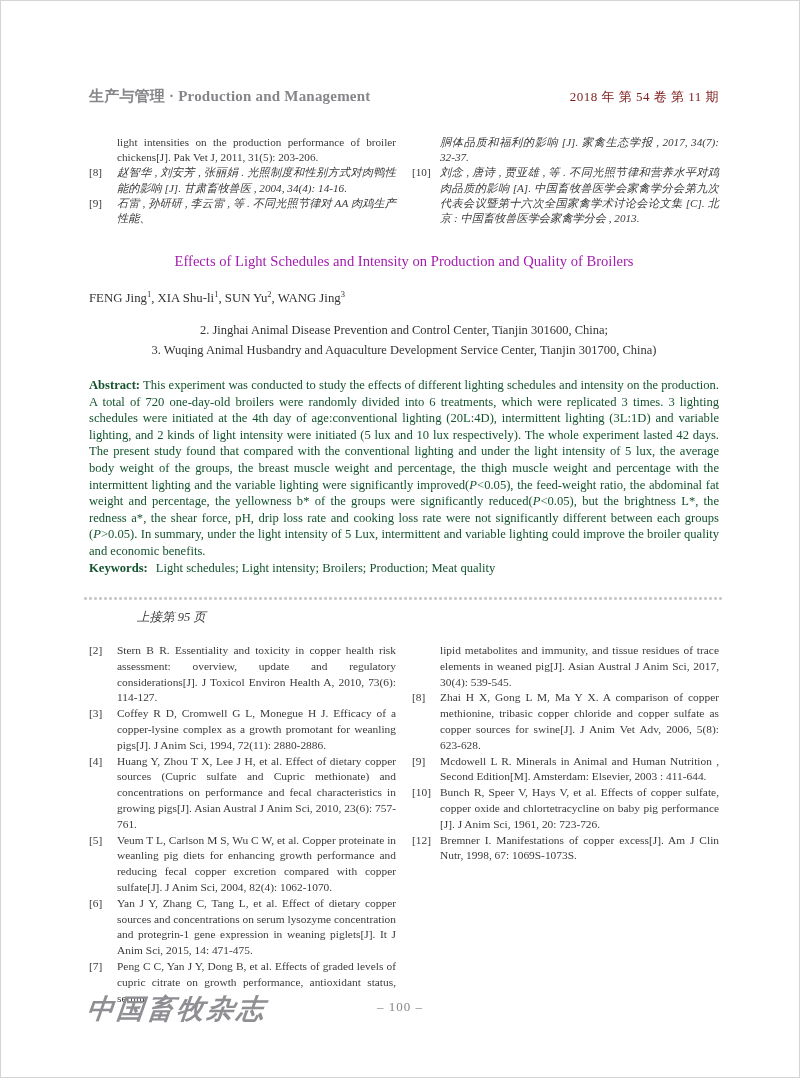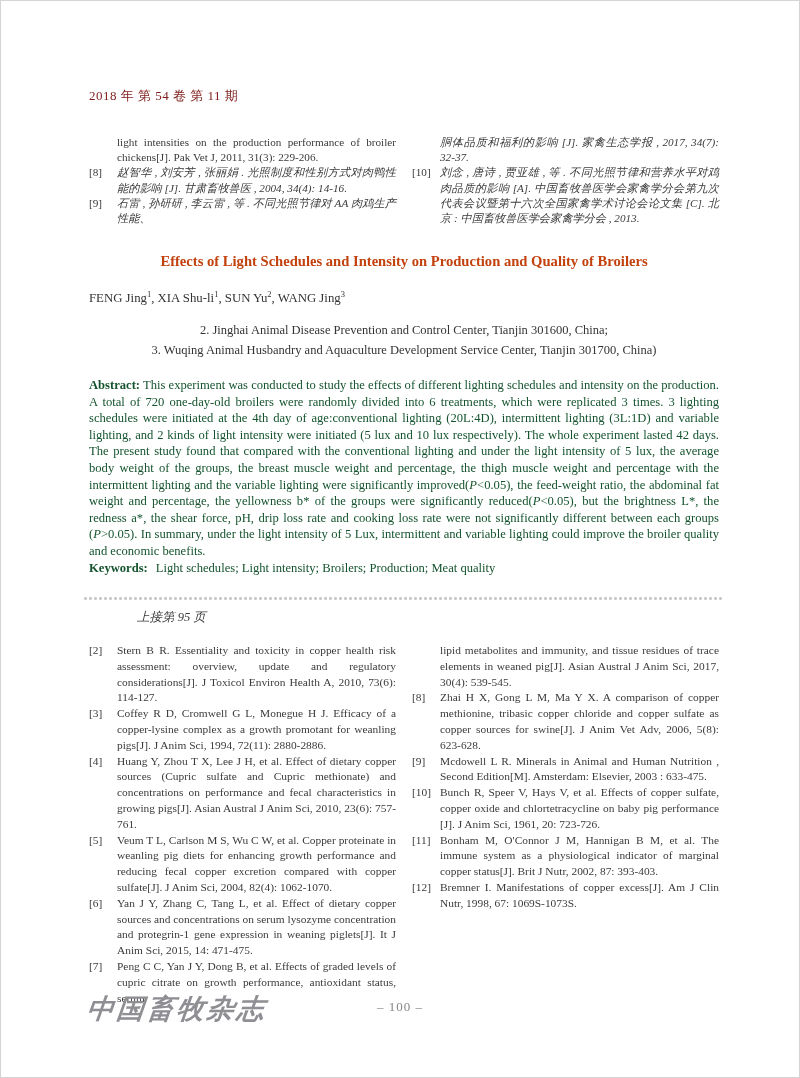--- a/index.html
+++ b/index.html
@@ -28,21 +28,21 @@
   .ref { display:flex; text-align:justify; }
   .ref-num { flex:0 0 28px; }
   .ref-text { flex:1 1 auto; }
   .toprefs { top:134px; font-size:11.2px; line-height:15.2px; color:#3a3a3a; }
   .botrefs { top:642px; font-size:11.4px; line-height:15.8px; color:#3a3a3a; }
   .cn { font-style:italic; }
 
   
   .article-title {
     position:absolute; top:252px; left:88px; right:80px;
-    text-align:center; font-size:14.6px; font-weight:bold; color:#c2410c;
+    text-align:center; font-size:14.6px; font-weight:normal; color:#a21caf;
     margin:0;
   }
   .authors {
     position:absolute; top:288px; left:88px; right:80px;
     font-size:12.8px; color:#333;
   }
   .authors sup { font-size:8.5px; }
   .affils {
     position:absolute; top:320px; left:88px; right:80px;
     text-align:center; font-size:12.5px; line-height:19.5px; color:#333;
@@ -81,29 +81,32 @@
     position:absolute; left:0; right:0; top:8px;
     text-align:center; font-size:13px; color:#85858a; letter-spacing:1px;
   }
 </style>
 </head>
 <body>
 
 <div class="page">
 
   <div class="header">
+    <div class="header-left">
+      <span class="cn-part">生产与管理</span><span class="dot-sep">·</span><span>Production and Management</span>
+    </div>
     <div class="header-right">2018 年 第 54 卷 第 11 期</div>
   </div>
 
   <div class="two-col toprefs">
     <div class="col">
 
         <div class="ref">
           <span class="ref-num"></span>
-          <span class="ref-text">light intensities on the production performance of broiler chickens[J]. Pak Vet J, 2011, 31(3): 229-206.</span>
+          <span class="ref-text">light intensities on the production performance of broiler chickens[J]. Pak Vet J, 2011, 31(5): 203-206.</span>
         </div>
 
         <div class="ref">
           <span class="ref-num">[8]</span>
           <span class="ref-text cn">赵智华 , 刘安芳 , 张丽娟 . 光照制度和性别方式对肉鸭性能的影响 [J]. 甘肃畜牧兽医 , 2004, 34(4): 14-16.</span>
         </div>
 
         <div class="ref">
           <span class="ref-num">[9]</span>
           <span class="ref-text cn">石雷 , 孙研研 , 李云雷 , 等 . 不同光照节律对 AA 肉鸡生产性能、</span>
@@ -190,32 +193,28 @@
           <span class="ref-text">lipid metabolites and immunity, and tissue residues of trace elements in weaned pig[J]. Asian Austral J Anim Sci, 2017, 30(4): 539-545.</span>
         </div>
 
         <div class="ref">
           <span class="ref-num">[8]</span>
           <span class="ref-text">Zhai H X, Gong L M, Ma Y X. A comparison of copper methionine, tribasic copper chloride and copper sulfate as copper sources for swine[J]. J Anim Vet Adv, 2006, 5(8): 623-628.</span>
         </div>
 
         <div class="ref">
           <span class="ref-num">[9]</span>
-          <span class="ref-text">Mcdowell L R. Minerals in Animal and Human Nutrition , Second Edition[M]. Amsterdam: Elsevier, 2003 : 633-475.</span>
+          <span class="ref-text">Mcdowell L R. Minerals in Animal and Human Nutrition , Second Edition[M]. Amsterdam: Elsevier, 2003 : 411-644.</span>
         </div>
 
         <div class="ref">
           <span class="ref-num">[10]</span>
           <span class="ref-text">Bunch R, Speer V, Hays V, et al. Effects of copper sulfate, copper oxide and chlortetracycline on baby pig performance [J]. J Anim Sci, 1961, 20: 723-726.</span>
         </div>
 
-        <div class="ref">
-          <span class="ref-num">[11]</span>
-          <span class="ref-text">Bonham M, O'Connor J M, Hannigan B M, et al. The immune system as a physiological indicator of marginal copper status[J]. Brit J Nutr, 2002, 87: 393-403.</span>
-        </div>
 
         <div class="ref">
           <span class="ref-num">[12]</span>
           <span class="ref-text">Bremner I. Manifestations of copper excess[J]. Am J Clin Nutr, 1998, 67: 1069S-1073S.</span>
         </div>
 
       </div>
   </div>
 
   <div class="footer">

